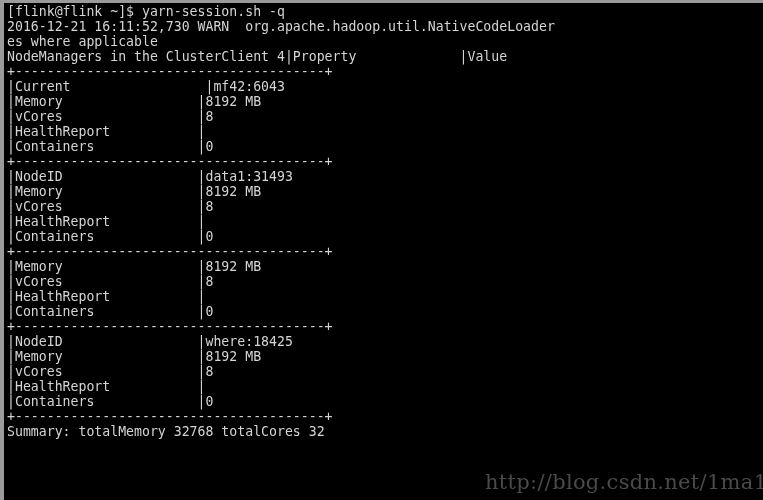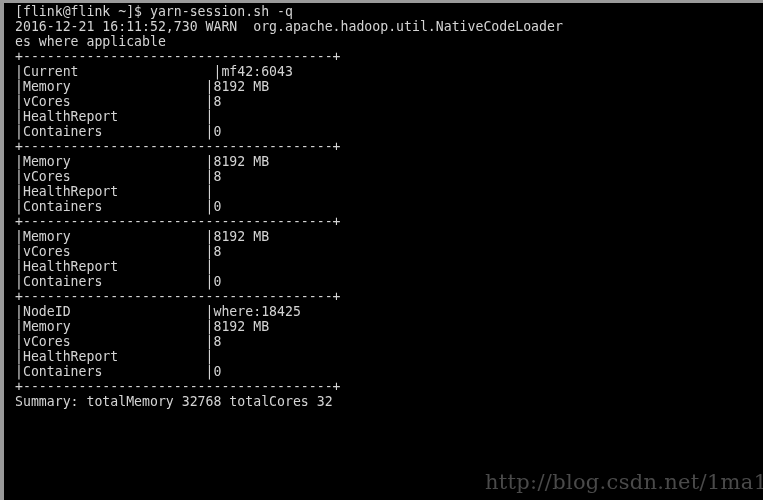--- a/index.html
+++ b/index.html
@@ -25,21 +25,21 @@
     overflow: hidden;
   }
 
   #screen {
     position: absolute;
     left: 0px;
     top: 0px;
     width: 759px;
     height: 373px;
     background: #000000;
-    padding: 1px 0 0 11px;
+    padding: 1px 0 0 3px;
     box-sizing: border-box;
   }
 
   .line {
     height: 15px;
     line-height: 15px;
     font-size: 13.2px;
     letter-spacing: 0px;
     color: #d4d4d4;
     white-space: pre;
@@ -71,29 +71,31 @@
 </style>
 </head>
 <body>
 
 <div id="terminal">
   <div id="screen">
 
     <div class="line">[flink@flink ~]$ yarn-session.sh -q</div>
     <div class="line">2016-12-21 16:11:52,730 WARN  org.apache.hadoop.util.NativeCodeLoader</div>
     <div class="line">es where applicable</div>
+    <div class="line">NodeManagers in the ClusterClient 4|Property             |Value</div>
 
     <div class="line">+---------------------------------------+</div>
     <div class="line">|Current                 |mf42:6043</div>
     <div class="line">|Memory                 |8192 MB</div>
     <div class="line">|vCores                 |8</div>
     <div class="line">|HealthReport           |</div>
     <div class="line">|Containers             |0</div>
 
     <div class="line">+---------------------------------------+</div>
+    <div class="line">|NodeID                 |data1:31493</div>
     <div class="line">|Memory                 |8192 MB</div>
     <div class="line">|vCores                 |8</div>
     <div class="line">|HealthReport           |</div>
     <div class="line">|Containers             |0</div>
 
     <div class="line">+---------------------------------------+</div>
     <div class="line">|Memory                 |8192 MB</div>
     <div class="line">|vCores                 |8</div>
     <div class="line">|HealthReport           |</div>
     <div class="line">|Containers             |0</div>

